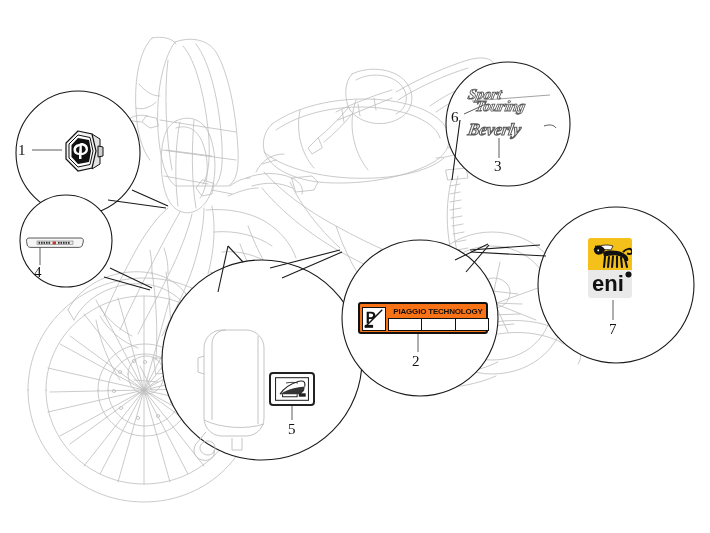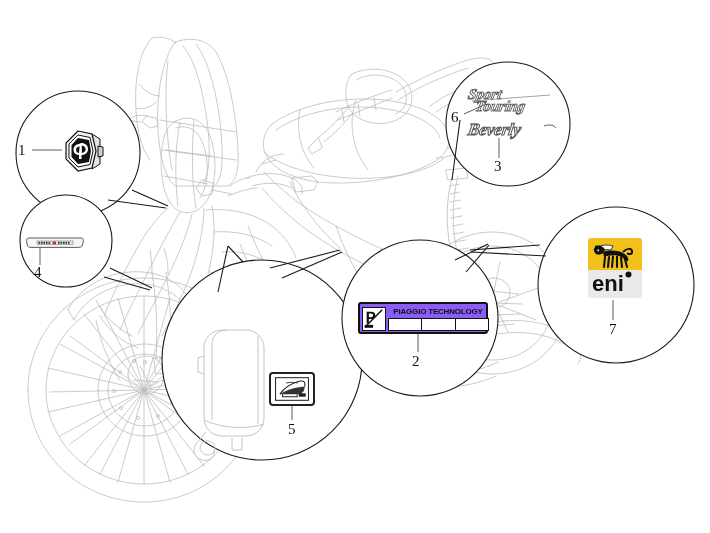--- a/index.html
+++ b/index.html
@@ -3,27 +3,27 @@
 <meta charset="utf-8">
 <style>
   html,body{margin:0;padding:0;background:#ffffff;}
   body{width:710px;height:533px;position:relative;overflow:hidden;
        font-family:"Liberation Sans",sans-serif;}
   #stage{position:absolute;left:0;top:0;width:710px;height:533px;}
   svg.layer{position:absolute;left:0;top:0;width:710px;height:533px;overflow:visible;}
   .num{position:absolute;font-family:"Liberation Serif",serif;font-size:15px;
        color:#111;line-height:1;user-select:none;}
   
-  .eni{position:absolute;width:54px;height:60px;background:#e9e9e9;
+  .eni{position:absolute;width:44px;height:60px;background:#e9e9e9;
        border-radius:3px;overflow:hidden;}
   .eni .top{position:absolute;left:0;top:0;width:100%;height:32px;background:#f4c11a;}
   .eni .dog{position:absolute;left:3px;top:2px;width:42px;height:30px;}
   .eni .word{position:absolute;left:0;top:30px;width:100%;height:30px;}
   
-  .ptplate{position:absolute;width:130px;height:32px;background:#8b5cf6;
+  .ptplate{position:absolute;width:130px;height:32px;background:#f97316;
            border:2px solid #111;border-radius:3px;box-sizing:border-box;padding:2px;}
   .ptplate .inner{position:relative;width:100%;height:100%;}
   .ptlogo{position:absolute;left:0;top:1px;width:24px;height:24px;
           border:1.5px solid #111;box-sizing:border-box;background:#fff;}
   .pttitle{position:absolute;left:26px;top:0px;width:100px;height:12px;
            font-family:"Liberation Sans",sans-serif;font-weight:bold;
            font-size:8px;letter-spacing:-0.2px;color:#111;text-align:center;
            line-height:12px;white-space:nowrap;}
   .ptfields{position:absolute;left:26px;top:12px;width:100px;height:13px;display:flex;}
   .ptfields div{flex:1;border:1.2px solid #111;box-sizing:border-box;background:#fff;

